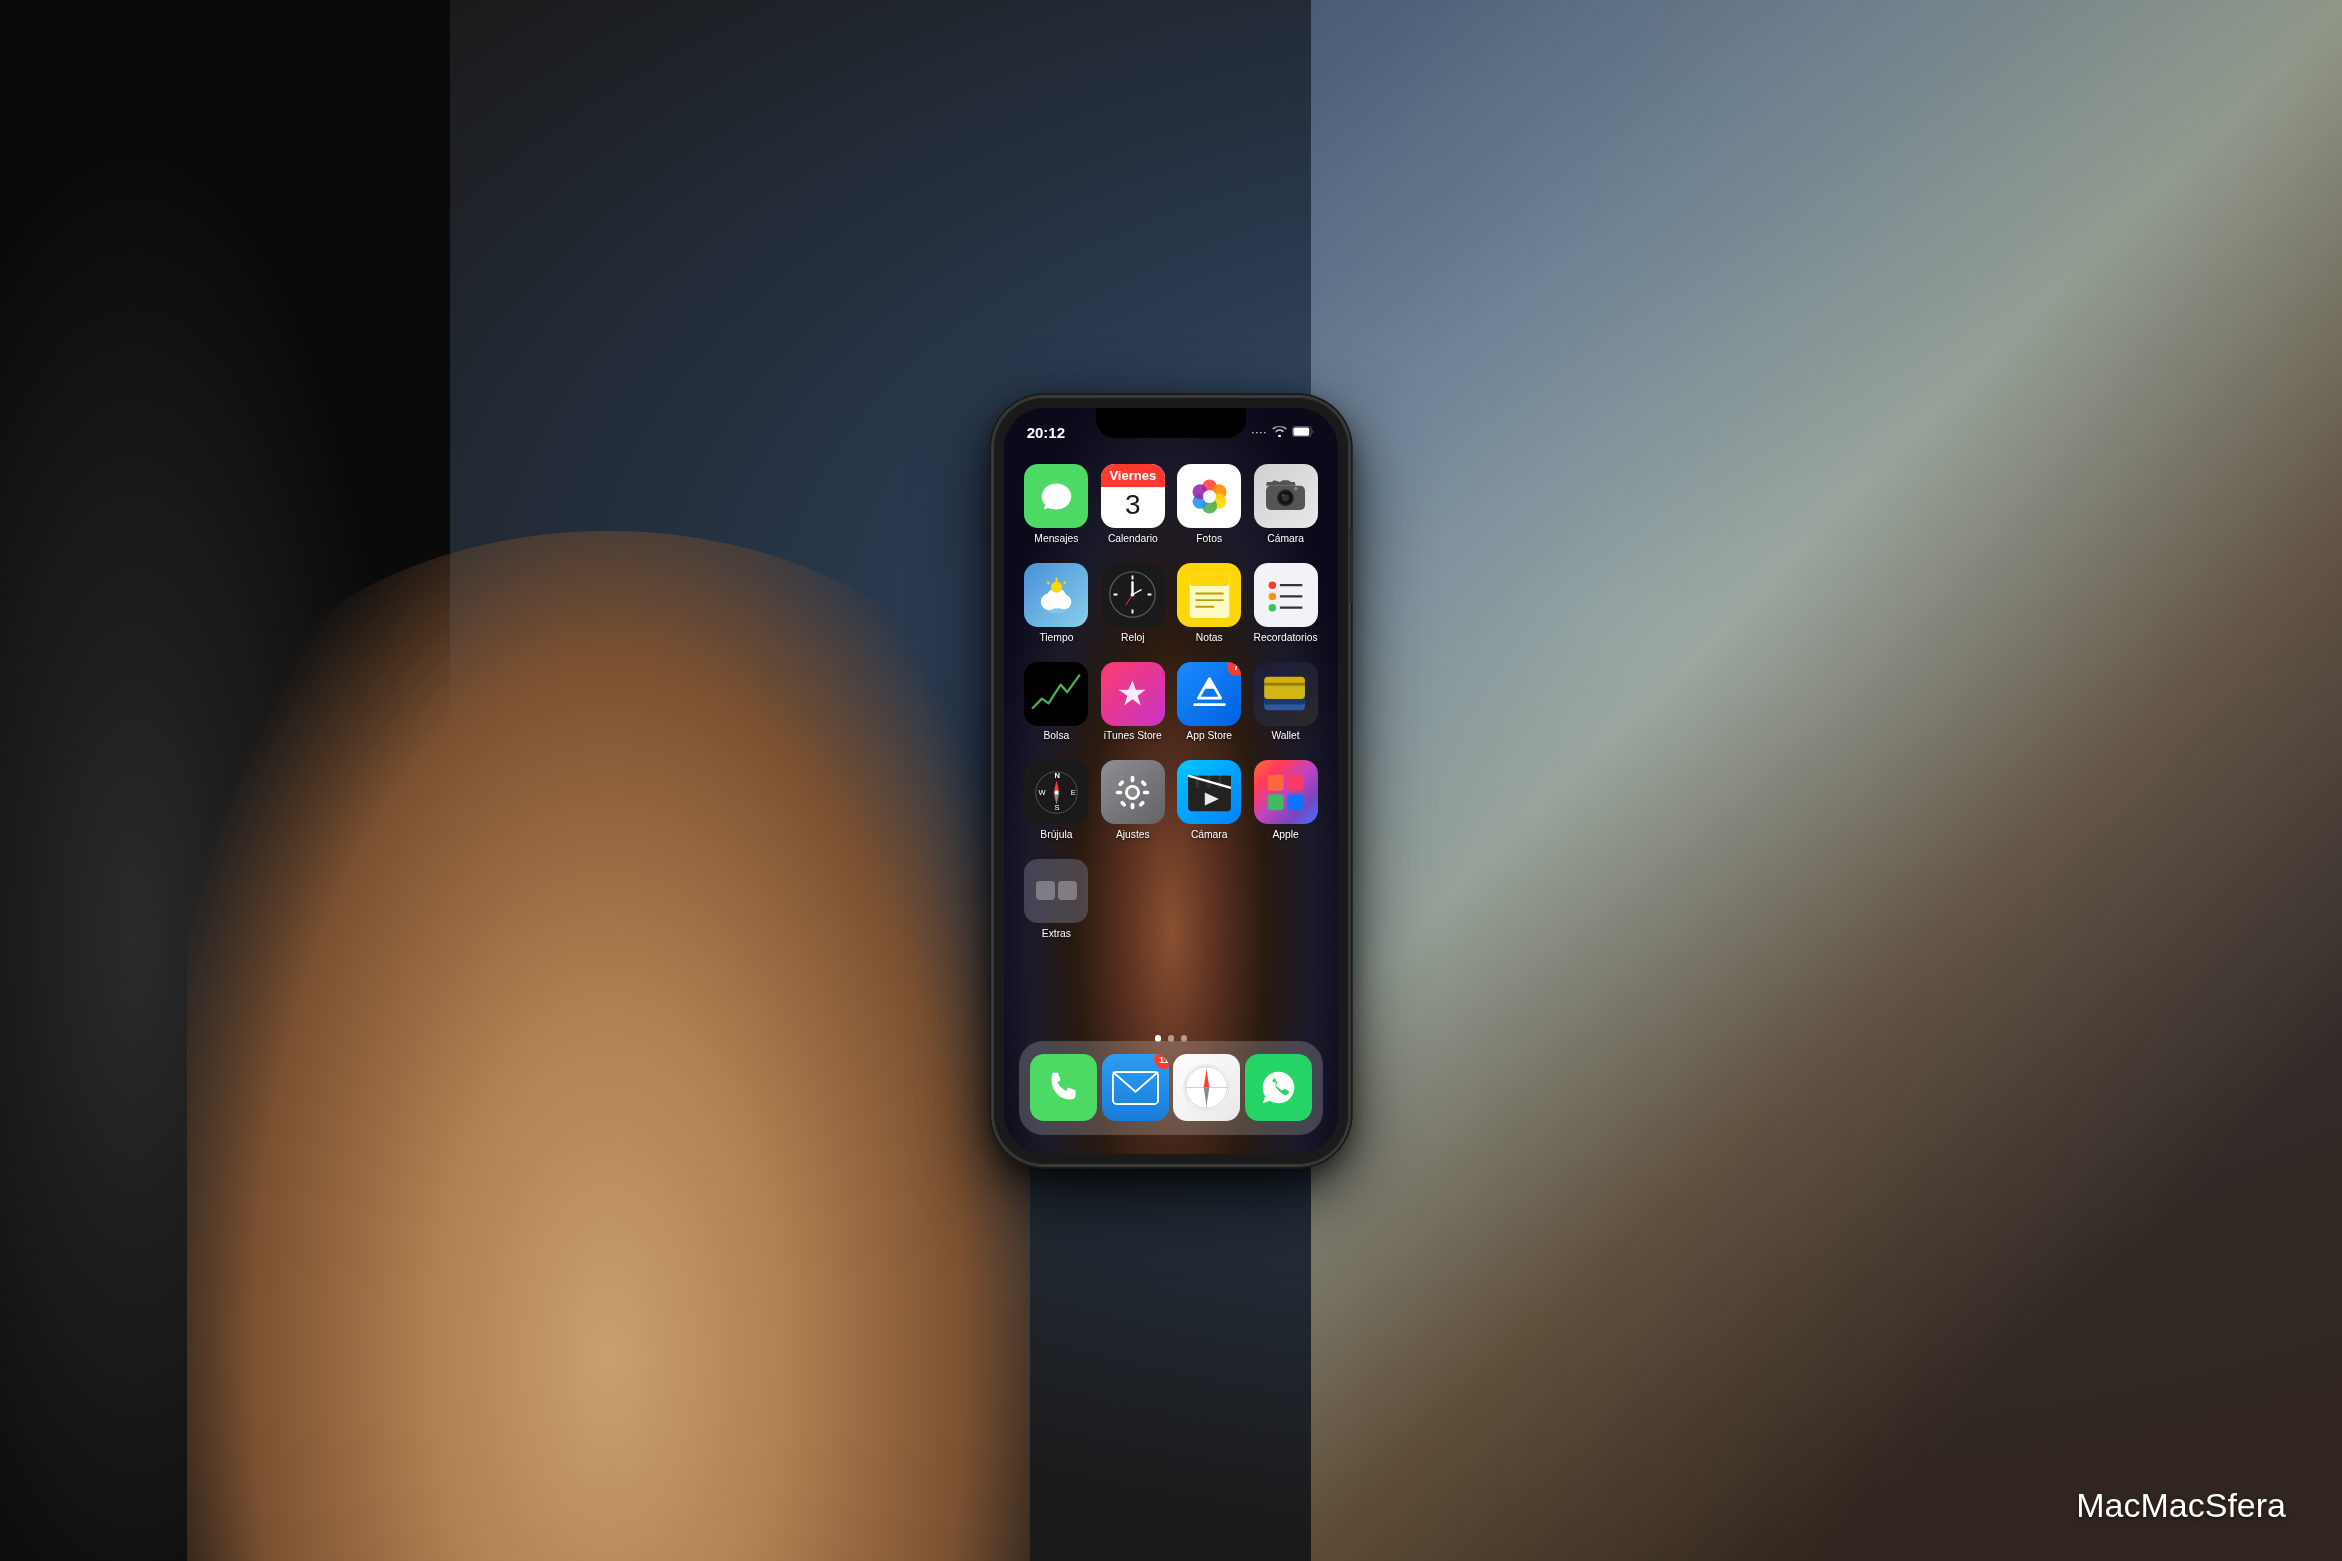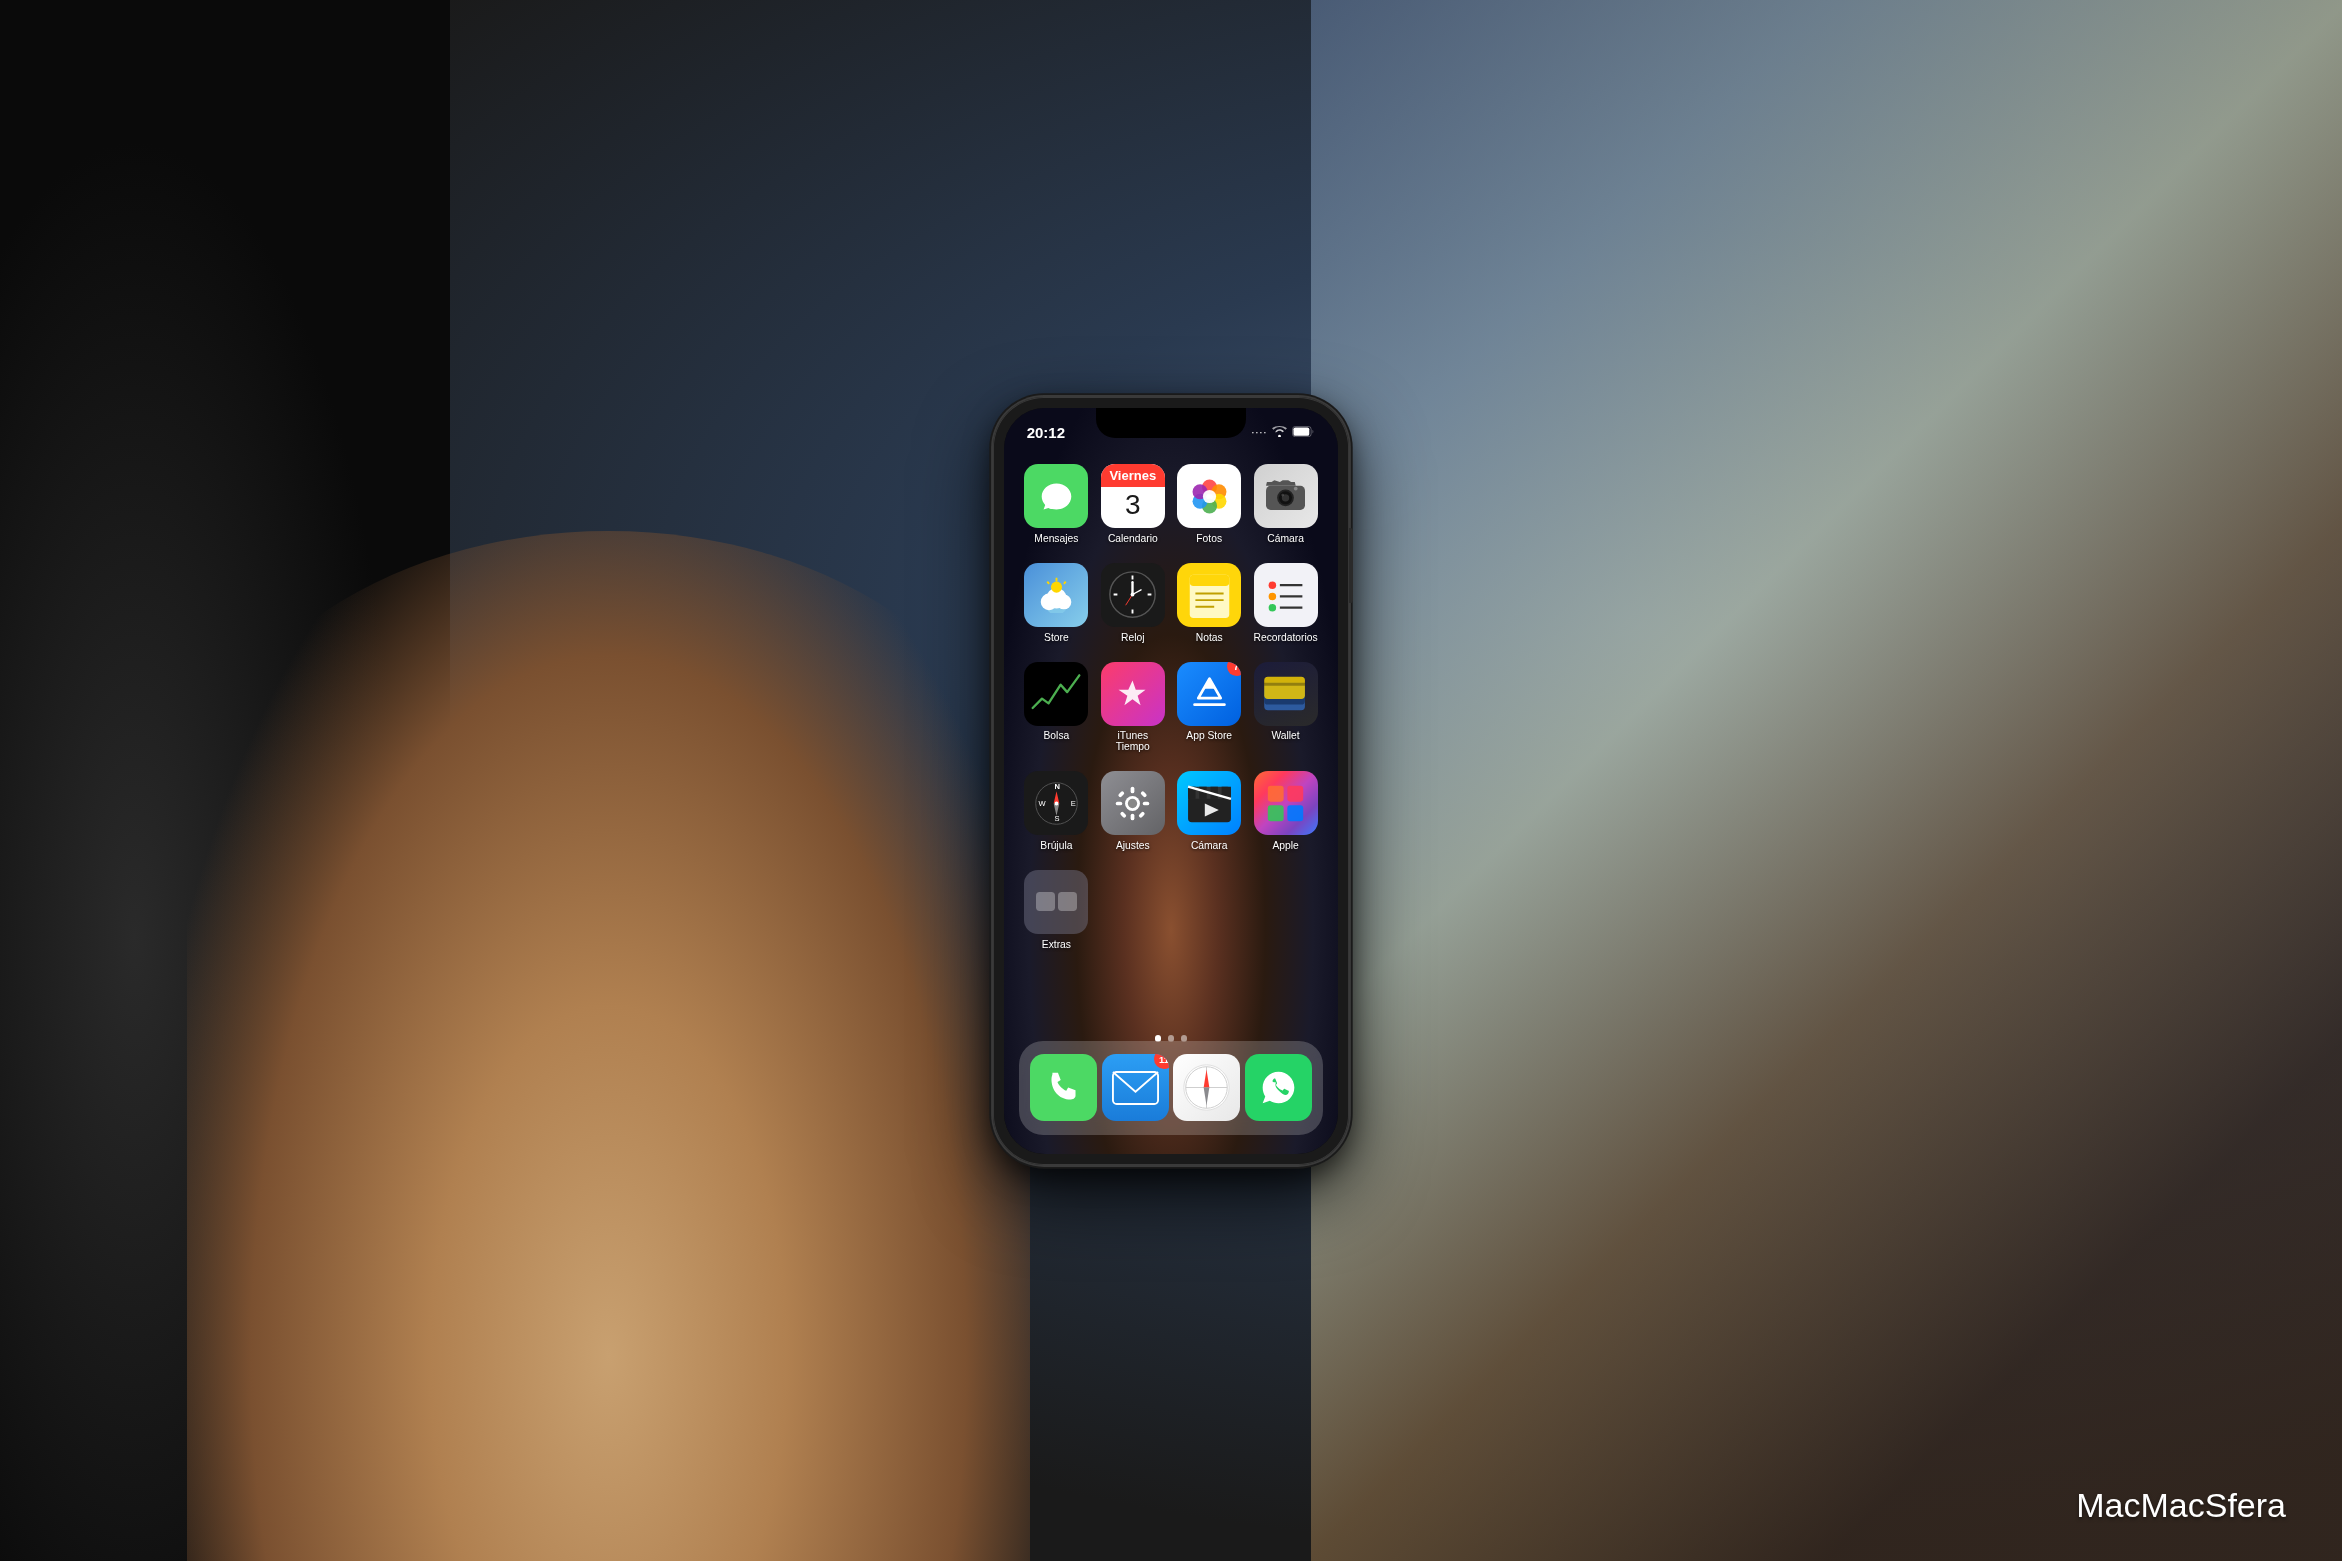--- a/index.html
+++ b/index.html
@@ -430,21 +430,21 @@
               <circle cx="22" cy="30" r="12" fill="#87ceeb" opacity="0.7"></circle>
               <circle cx="14" cy="28" r="9" fill="white"></circle>
               <circle cx="22" cy="24" r="11" fill="white"></circle>
               <circle cx="30" cy="28" r="8" fill="white"></circle>
               <circle cx="22" cy="12" r="6" fill="#FFD700"></circle>
               <line x1="22" y1="2" x2="22" y2="6" stroke="#FFD700" stroke-width="2"></line>
               <line x1="32" y1="6" x2="30" y2="8.5" stroke="#FFD700" stroke-width="2"></line>
               <line x1="12" y1="6" x2="14" y2="8.5" stroke="#FFD700" stroke-width="2"></line>
             </svg>
           </div>
-          <span class="app-label">Store</span>
+          <span class="app-label">Tiempo</span>
         </div>
 
         <div class="app-item">
           <div class="app-icon icon-reloj">
             <svg width="51" height="51" viewBox="0 0 54 54" fill="none">
               <circle cx="27" cy="27" r="24" fill="#1a1a1a" stroke="#555" stroke-width="1.5"></circle>
               <circle cx="27" cy="27" r="22" fill="#1a1a1a"></circle>
 
               <line x1="27" y1="7" x2="27" y2="11" stroke="white" stroke-width="2"></line>
               <line x1="47" y1="27" x2="43" y2="27" stroke="white" stroke-width="2"></line>
@@ -500,21 +500,21 @@
         </div>
 
         <div class="app-item">
           <div class="app-icon icon-itunes">
             <svg width="41" height="41" viewBox="0 0 44 44" fill="none">
               <circle cx="22" cy="22" r="22" fill="none"></circle>
 
               <path d="M22 8l3.5 10h10.5l-8.5 6.5 3.2 10-8.7-6.3-8.7 6.3 3.2-10L7 18h10.5z" fill="white" opacity="0.9"></path>
             </svg>
           </div>
-          <span class="app-label">iTunes Tiempo</span>
+          <span class="app-label">iTunes Store</span>
         </div>
 
         <div class="app-item">
           <div class="app-icon icon-appstore" style="position:relative;">
             <svg width="41" height="41" viewBox="0 0 44 44" fill="none">
               <path d="M22 6 L28 17 L16 17 Z" fill="white"></path>
               <path d="M10 28 L6 35 L38 35 L34 28" fill="white" opacity="0.0"></path>
               <line x1="6" y1="34" x2="38" y2="34" stroke="white" stroke-width="3" stroke-linecap="round"></line>
               <path d="M22 6 L34 27 H10 Z" fill="none" stroke="white" stroke-width="3" stroke-linejoin="round"></path>
             </svg>

